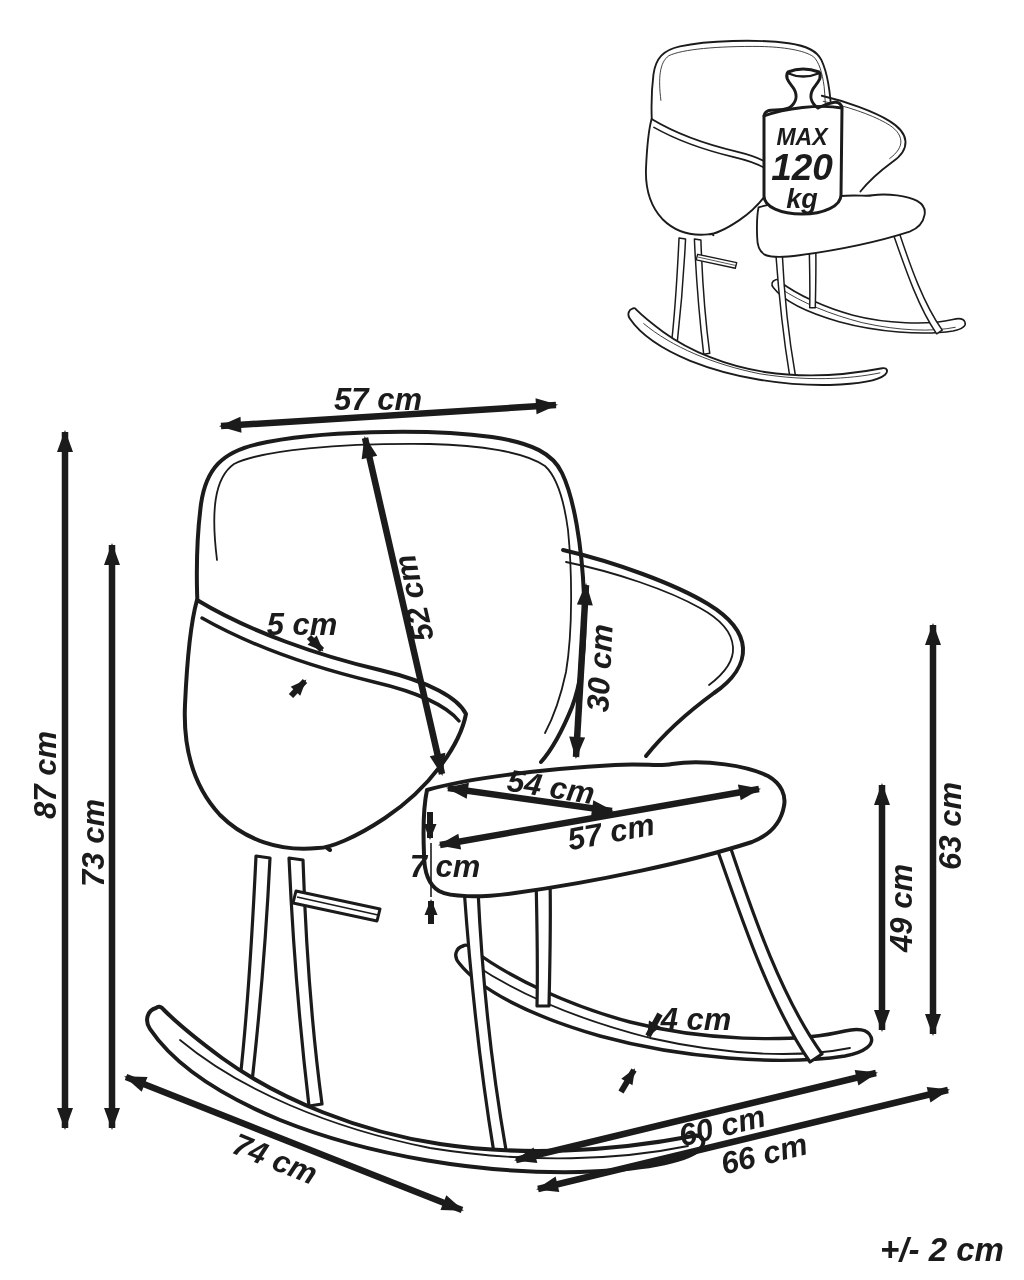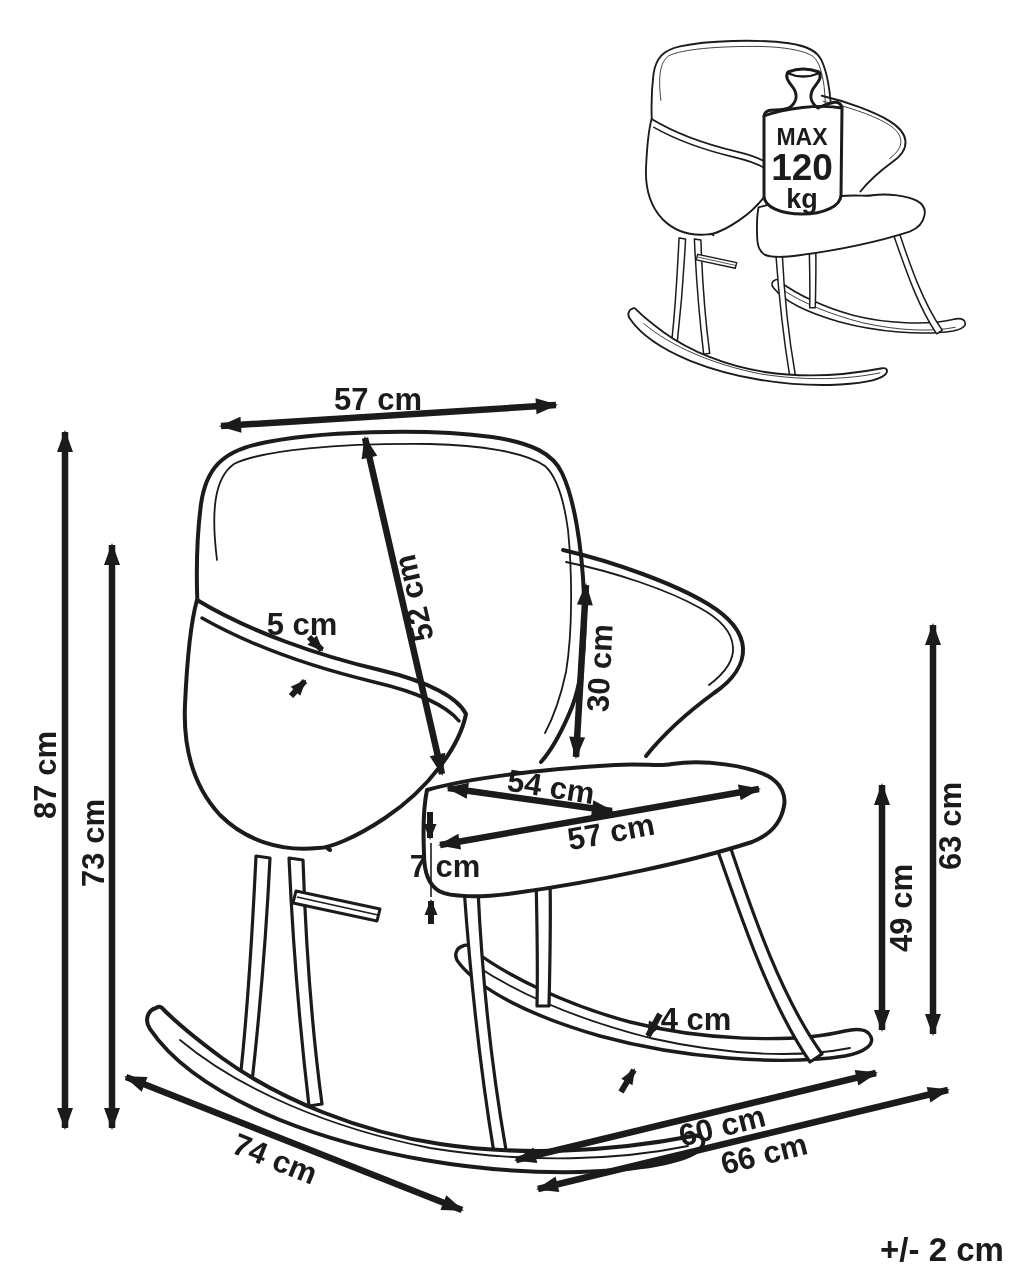--- a/index.html
+++ b/index.html
@@ -1,16 +1,16 @@
 <!DOCTYPE html>
 <html><head>
 <meta charset="utf-8">
 <style>
   html,body{margin:0;padding:0;background:#ffffff;}
-  .stage{position:relative;width:1024px;height:1280px;background:#fff;overflow:hidden;}
+  .stage{position:relative;width:1024px;height:1280px;background:#fff;overflow:hidden;font-style:italic;}
   svg{display:block;}
   .outline{fill:none;stroke:#1b1b1b;stroke-width:4;stroke-linecap:round;stroke-linejoin:round;}
   .outline-fill{fill:#ffffff;stroke:#1b1b1b;stroke-width:4;stroke-linejoin:round;}
   .tube{fill:#ffffff;stroke:#1b1b1b;stroke-width:3.2;stroke-linejoin:round;}
   .thin{fill:none;stroke:#1b1b1b;stroke-width:1.8;stroke-linecap:round;}
   .band{fill:none;stroke:#1b1b1b;stroke-width:3.4;stroke-linecap:round;}
   .dim{stroke:#1b1b1b;stroke-width:6.5;fill:none;}
   .ptr{stroke:#1b1b1b;stroke-width:6;fill:none;}
   .hair{stroke:#1b1b1b;stroke-width:1.6;fill:none;}
   .lbl{font-family:"Liberation Sans","DejaVu Sans",sans-serif;font-weight:700;font-size:31px;

